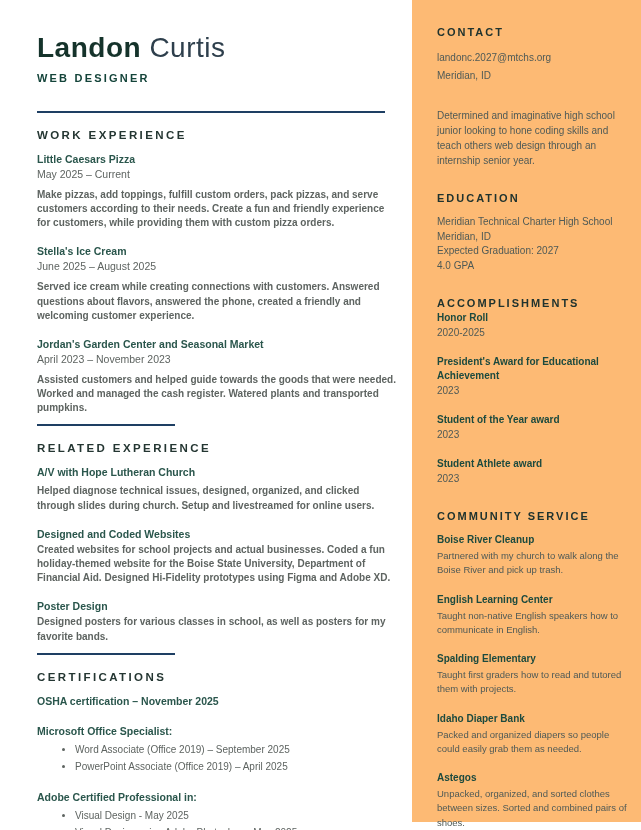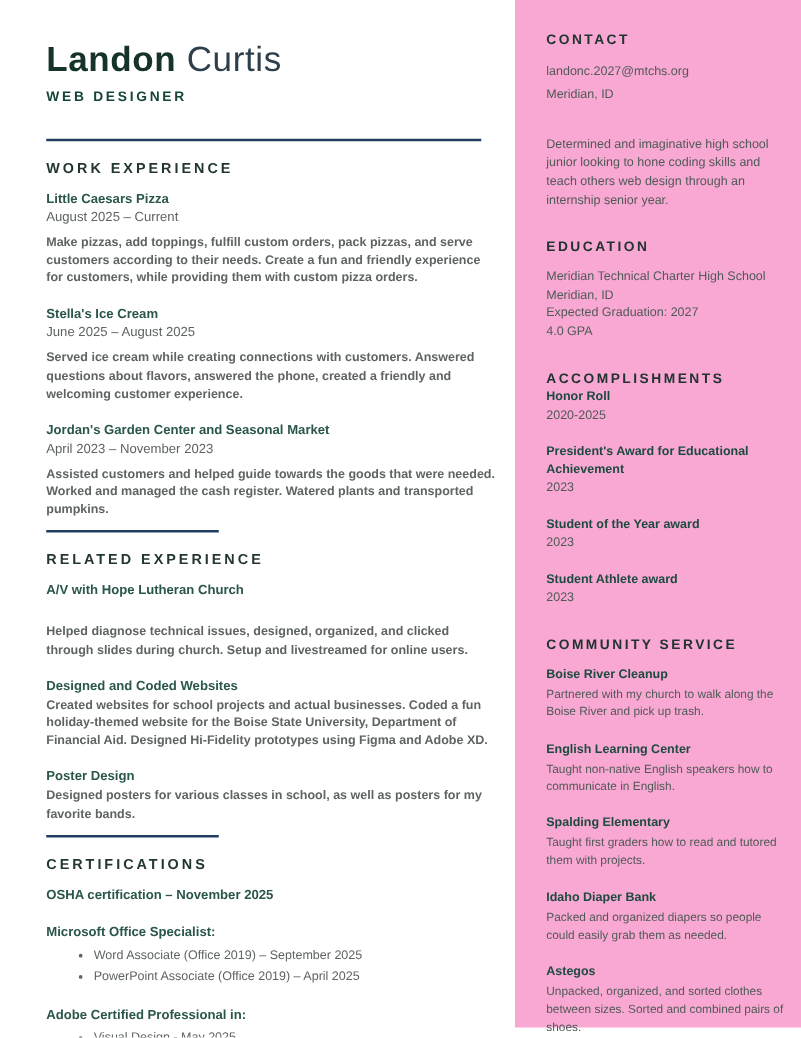--- a/index.html
+++ b/index.html
@@ -60,21 +60,21 @@
     font-size: 10px; color: #5e6461;
     line-height: 1.3; margin-bottom: 4px;
     list-style-type: disc;
   }
 
   
   .sidebar {
     position: absolute;
     left: 412px; top: 0;
     width: 229px; height: 822px;
-    background: #f9a8d4;
+    background: #fdba74;
     padding: 26px 14px 0 25px;
   }
   .sb-section { margin-bottom: 24px; }
   .sb-heading {
     font-size: 11px; font-weight: bold;
     letter-spacing: 2px;
     color: #20332e;
     margin-bottom: 11px;
   }
   .sb-line { font-size: 10px; color: #4f5a56; line-height: 1.75; }
@@ -103,21 +103,21 @@
       <div class="job-title">WEB DESIGNER</div>
     </div>
 
     <hr class="rule full">
 
     <div class="section">
       <div class="section-heading">WORK EXPERIENCE</div>
 
       <div class="entry">
         <div class="entry-title">Little Caesars Pizza</div>
-        <div class="entry-dates">August 2025 – Current</div>
+        <div class="entry-dates">May 2025 – Current</div>
         <div class="entry-desc">Make pizzas, add toppings, fulfill custom orders, pack pizzas, and serve customers according to their needs. Create a fun and friendly experience for customers, while providing them with custom pizza orders.</div>
       </div>
 
       <div class="entry">
         <div class="entry-title">Stella's Ice Cream</div>
         <div class="entry-dates">June 2025 – August 2025</div>
         <div class="entry-desc">Served ice cream while creating connections with customers. Answered questions about flavors, answered the phone, created a friendly and welcoming customer experience.</div>
       </div>
 
       <div class="entry">
@@ -127,21 +127,21 @@
       </div>
     </div>
 
     <hr class="rule short">
 
     <div class="section">
       <div class="section-heading">RELATED EXPERIENCE</div>
 
       <div class="entry">
         <div class="entry-title">A/V with Hope Lutheran Church</div>
-        <div class="entry-desc" style="margin-top:21px">Helped diagnose technical issues, designed, organized, and clicked through slides during church. Setup and livestreamed for online users.</div>
+        <div class="entry-desc" style="margin-top:6px">Helped diagnose technical issues, designed, organized, and clicked through slides during church. Setup and livestreamed for online users.</div>
       </div>
 
       <div class="entry">
         <div class="entry-title">Designed and Coded Websites</div>
         <div class="entry-desc" style="margin-top:3px">Created websites for school projects and actual businesses. Coded a fun holiday-themed website for the Boise State University, Department of Financial Aid. Designed Hi-Fidelity prototypes using Figma and Adobe XD.</div>
       </div>
 
       <div class="entry">
         <div class="entry-title">Poster Design</div>
         <div class="entry-desc" style="margin-top:3px">Designed posters for various classes in school, as well as posters for my favorite bands.</div>

